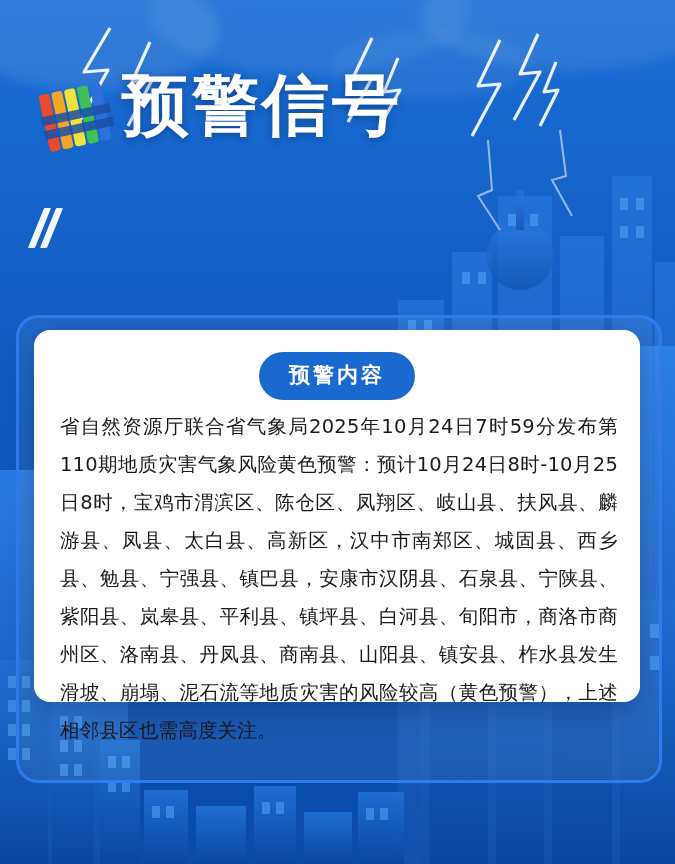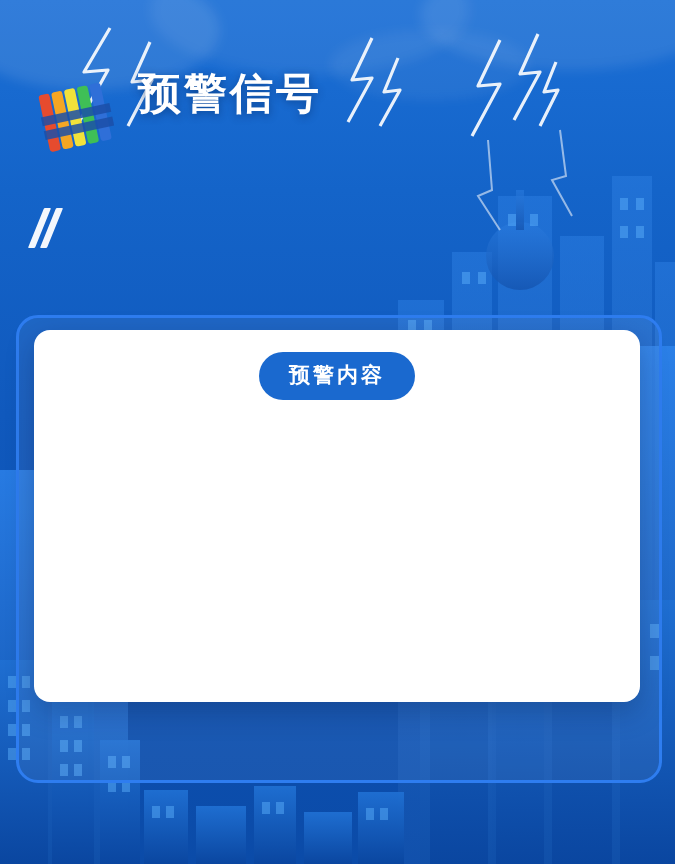--- a/index.html
+++ b/index.html
@@ -58,23 +58,23 @@
   }
   .logo-wrap {
     position: absolute;
     left: 38px;
     top: 80px;
     width: 78px;
     height: 78px;
   }
   .title-main {
     position: absolute;
-    left: 138px;
+    left: 122px;
     top: 72px;
-    font-size: 43px;
+    font-size: 67px;
     line-height: 1;
     font-weight: bold;
     color: #ffffff;
     letter-spacing: 3px;
     text-shadow: 0 2px 8px rgba(0, 30, 80, 0.45);
     font-family: "DejaVu Sans", "Liberation Sans", sans-serif;
   }
 
   .subtitle-wrap {
     position: absolute;
@@ -328,15 +328,16 @@
       <div class="sub-arrow">
         <span class="a1"></span>
           <span class="a2"></span>
       </div>
     </div>
   </div>
 
   <div class="card-outline"></div>
   <div class="card">
     <div class="card-badge">预警内容</div>
+    <div class="card-body">省自然资源厅联合省气象局2025年10月24日7时59分发布第110期地质灾害气象风险黄色预警：预计10月24日8时-10月25日8时，宝鸡市渭滨区、陈仓区、凤翔区、岐山县、扶风县、麟游县、凤县、太白县、高新区，汉中市南郑区、城固县、西乡县、勉县、宁强县、镇巴县，安康市汉阴县、石泉县、宁陕县、紫阳县、岚皋县、平利县、镇坪县、白河县、旬阳市，商洛市商州区、洛南县、丹凤县、商南县、山阳县、镇安县、柞水县发生滑坡、崩塌、泥石流等地质灾害的风险较高（黄色预警），上述相邻县区也需高度关注。</div>
   </div>
 
 </div>
 
 </body></html>

